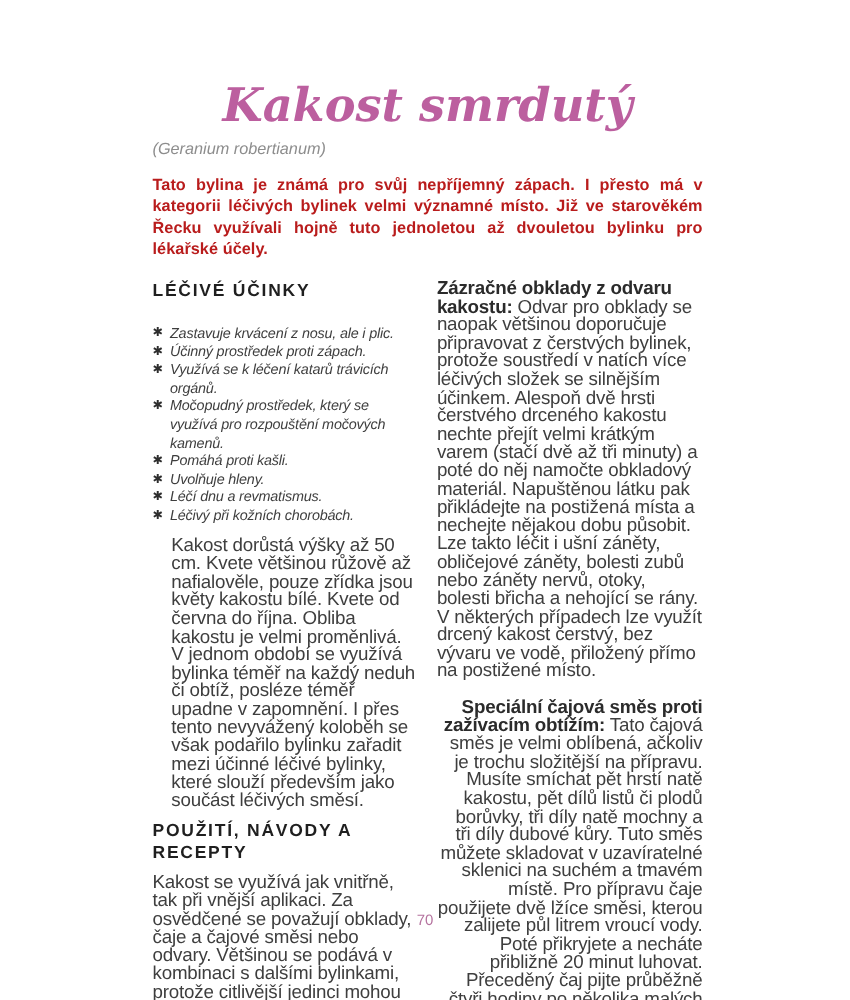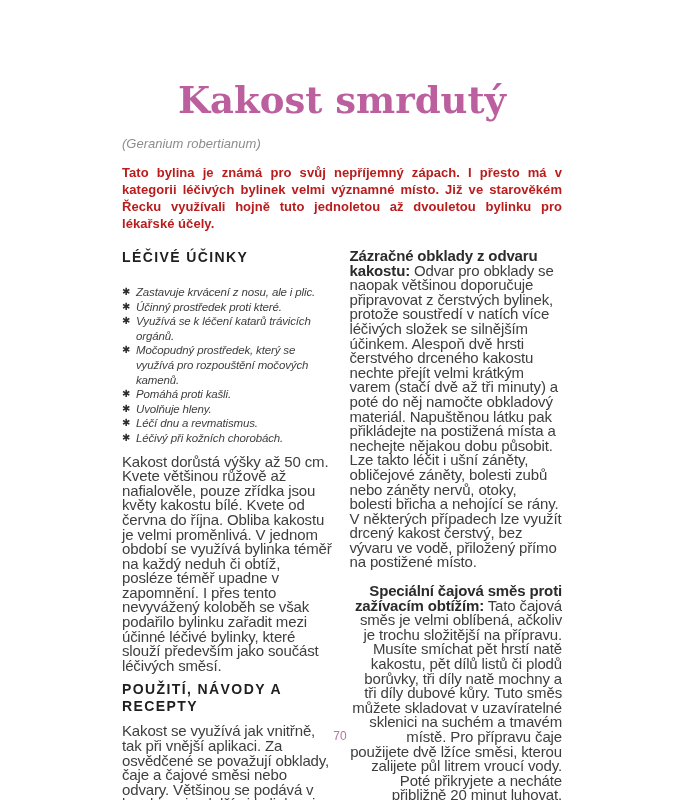--- a/index.html
+++ b/index.html
@@ -7,23 +7,24 @@
     position: relative;
     width: 680px;
     height: 800px;
     background: #ffffff;
     box-sizing: border-box;
     padding: 64px 118px 0 122px;
     font-family: "Liberation Sans", sans-serif;
     overflow: hidden;
   }
   .title {
-    margin: 16px;
+    margin: 0;
     text-align: center;
     font-family: "DejaVu Serif", serif;
+    font-style: italic;
     font-weight: 700;
     font-size: 37px;
     line-height: 40px;
     color: #bc5f9f;
   }
   .latin {
     margin-top: 7px;
     text-align: left;
     font-style: italic;
     font-size: 13px;
@@ -74,21 +75,21 @@
   }
   .bullet {
     flex: 0 0 14px;
     width: 14px;
     font-style: normal;
     font-size: 10px;
     line-height: 14.6px;
     color: #2e2e2e;
   }
   .h2-about { margin-top: 17px; }
-  .p-about { margin-top: 9px; }
+  .p-about { margin-top: 9px; margin-left: 15px; }
   .h2-usage { margin-top: 8px; }
   .p-usage { margin-top: 9px; }
   .rc + .rc { margin-top: 14px; text-align: right; }
   .lead { font-weight: 700; color: #2b2b2b; }
   .page-number {
     position: absolute;
     top: 729px;
     left: 0;
     width: 680px;
     text-align: center;
@@ -111,21 +112,21 @@
     <div class="col">
       <h2>LÉČIVÉ ÚČINKY</h2>
 
       <ul class="effects">
         <li>
           <span class="bullet">✱</span>
           <span>Zastavuje krvácení z nosu, ale i plic.</span>
         </li>
         <li>
           <span class="bullet">✱</span>
-          <span>Účinný prostředek proti které.</span>
+          <span>Účinný prostředek proti zápach.</span>
         </li>
         <li>
           <span class="bullet">✱</span>
           <span>Využívá se k léčení katarů trávicích orgánů.</span>
         </li>
         <li>
           <span class="bullet">✱</span>
           <span>Močopudný prostředek, který se využívá pro rozpouštění močových kamenů.</span>
         </li>
         <li>

